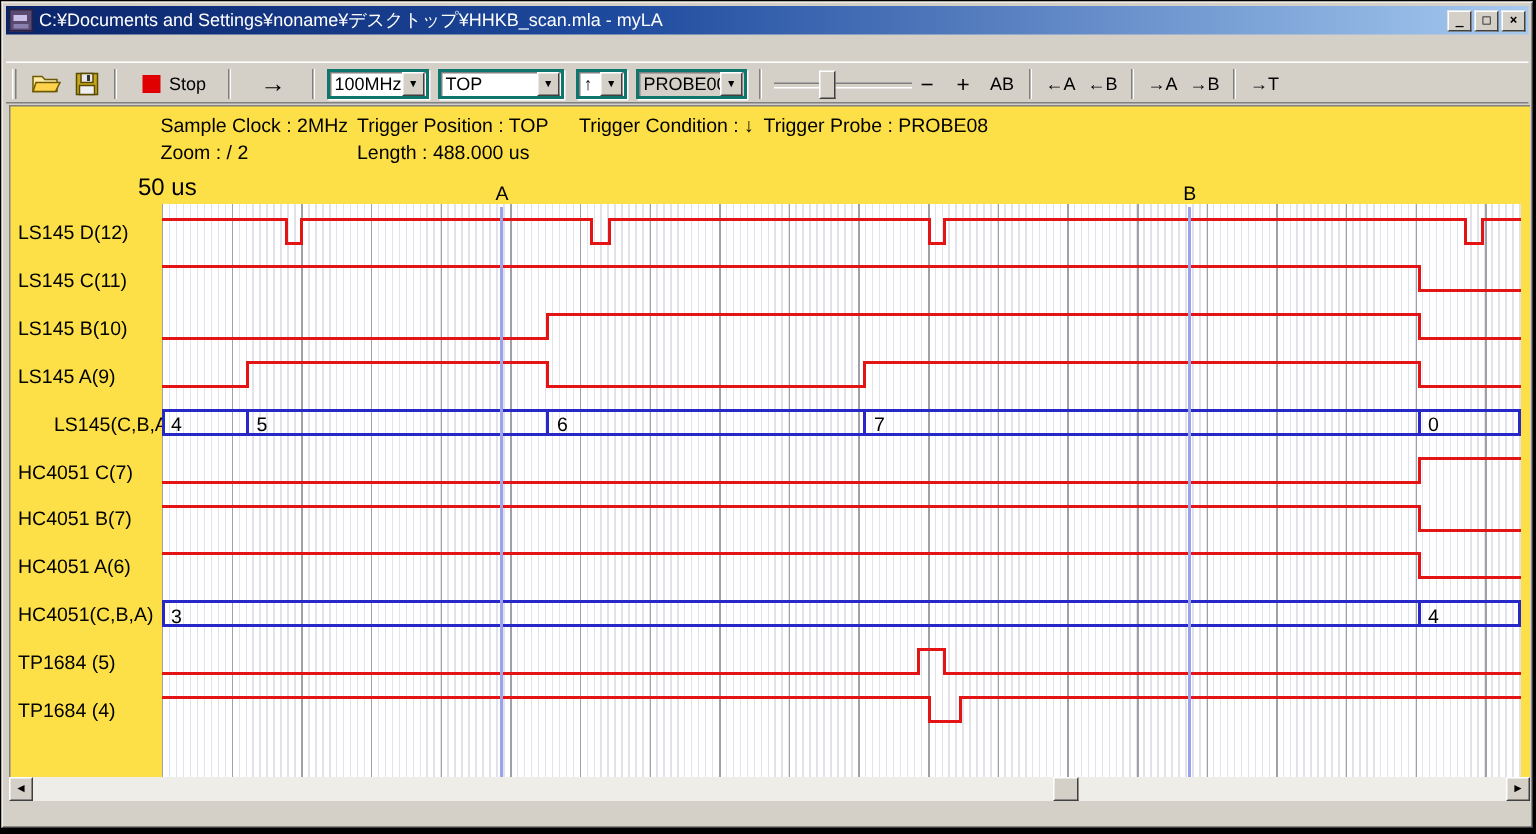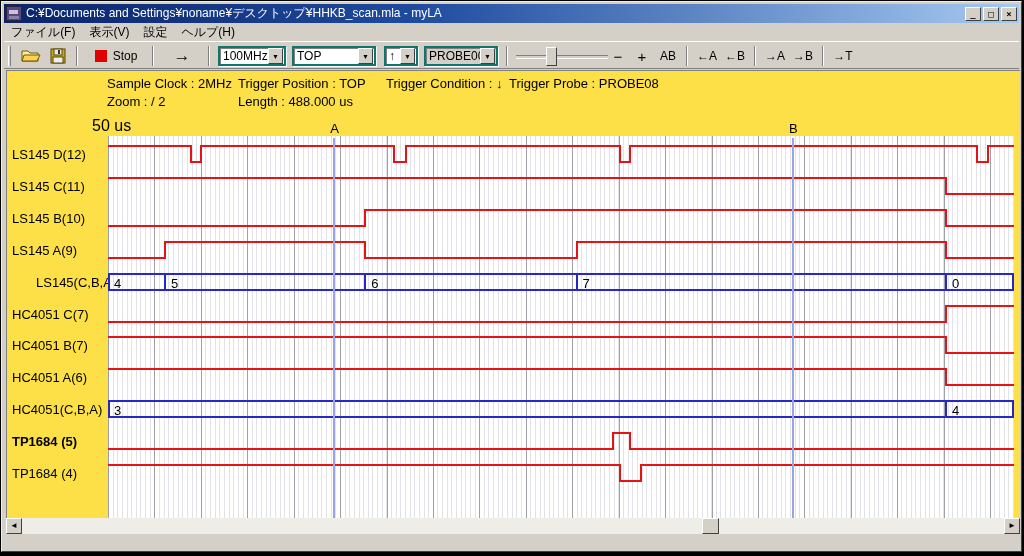--- a/index.html
+++ b/index.html
@@ -98,26 +98,20 @@
   <div id="titlebar">
     <div id="appicon"></div>
     <span id="title-text">C:¥Documents and Settings¥noname¥デスクトップ¥HHKB_scan.mla - myLA</span>
     <div id="caption-buttons">
       <div class="capbtn">_</div>
       <div class="capbtn">□</div>
       <div class="capbtn">×</div>
     </div>
   </div>
 
-  <div id="menubar">
-    <span class="menu-item">ファイル(F)</span>
-    <span class="menu-item">表示(V)</span>
-    <span class="menu-item">設定</span>
-    <span class="menu-item">ヘルプ(H)</span>
-  </div>
 
   <div id="toolbar">
     <div id="tb-grip"></div>
     <div class="icon-btn" style="left:14px;width:26px;">
       <svg width="20" height="16" viewBox="0 0 20 16">
         <path d="M1 3 L7 3 L9 5 L17 5 L17 13 L1 13 Z" fill="#ffe9a8" stroke="#6b5a00"></path>
         <path d="M3 7 L19 7 L16 13 L1 13 Z" fill="#ffd24d" stroke="#6b5a00"></path>
       </svg>
     </div>
     <div class="icon-btn" style="left:42px;width:24px;">
@@ -184,21 +178,21 @@
     <div id="labels">
         <div class="sig-label" style="top: 76px;">LS145 D(12)</div>
         <div class="sig-label" style="top: 107.9px;">LS145 C(11)</div>
         <div class="sig-label" style="top: 139.8px;">LS145 B(10)</div>
         <div class="sig-label" style="top: 171.7px;">LS145 A(9)</div>
         <div class="sig-label" style="top: 203.6px; margin-left: 24px;">LS145(C,B,A)</div>
         <div class="sig-label" style="top: 235.5px;">HC4051 C(7)</div>
         <div class="sig-label" style="top: 267.4px;">HC4051 B(7)</div>
         <div class="sig-label" style="top: 299.3px;">HC4051 A(6)</div>
         <div class="sig-label" style="top: 331.2px;">HC4051(C,B,A)</div>
-        <div class="sig-label" style="top: 363.1px; font-weight: bold;">TP1684 (5)</div>
+        <div class="sig-label" style="top: 363.1px;">TP1684 (5)</div>
         <div class="sig-label" style="top: 395px;">TP1684 (4)</div>
       </div>
     <div id="plot">
       <svg id="wavesvg" width="906" height="383">
           <path d="M0 10 H83.2 V26 H93 V10 H286.3 V26 H298.3 V10 H511.7 V26 H521.7 V10 H869.1 V26 H880 V10 H906" fill="none" stroke="#e41414" stroke-width="2" shape-rendering="crispEdges"></path>
           <path d="M0 41.9 H838 V57.9 H906" fill="none" stroke="#e41414" stroke-width="2" shape-rendering="crispEdges"></path>
           <path d="M0 89.8 H257.3 V73.8 H838 V89.8 H906" fill="none" stroke="#e41414" stroke-width="2" shape-rendering="crispEdges"></path>
           <path d="M0 121.69999999999999 H57 V105.69999999999999 H257.3 V121.69999999999999 H468.6 V105.69999999999999 H838 V121.69999999999999 H906" fill="none" stroke="#e41414" stroke-width="2" shape-rendering="crispEdges"></path>
           <rect x="1" y="137.6" width="904" height="16" fill="none" stroke="#2828c8" stroke-width="2" shape-rendering="crispEdges"></rect>
           <text x="6" y="151.6" font-size="13" fill="#000">4</text>

